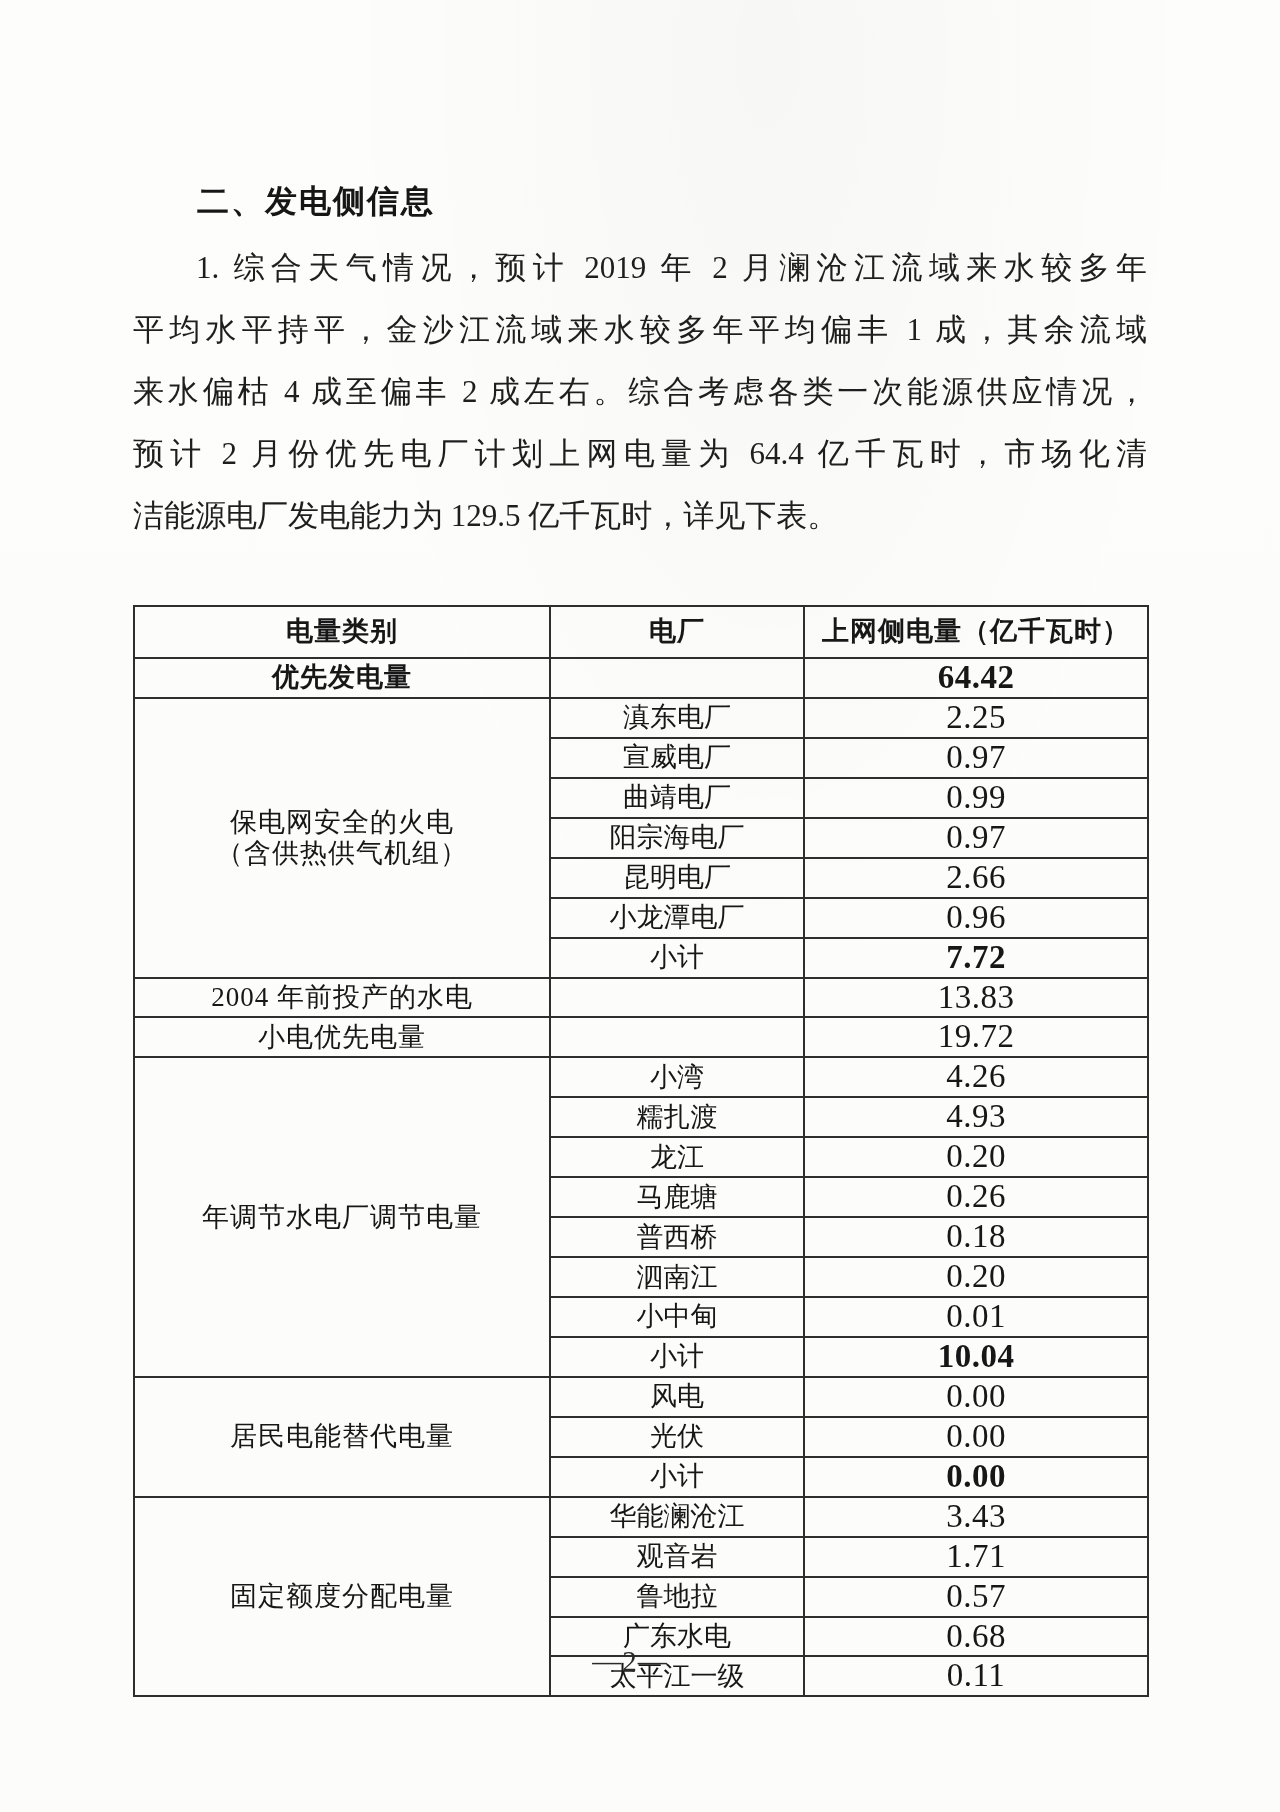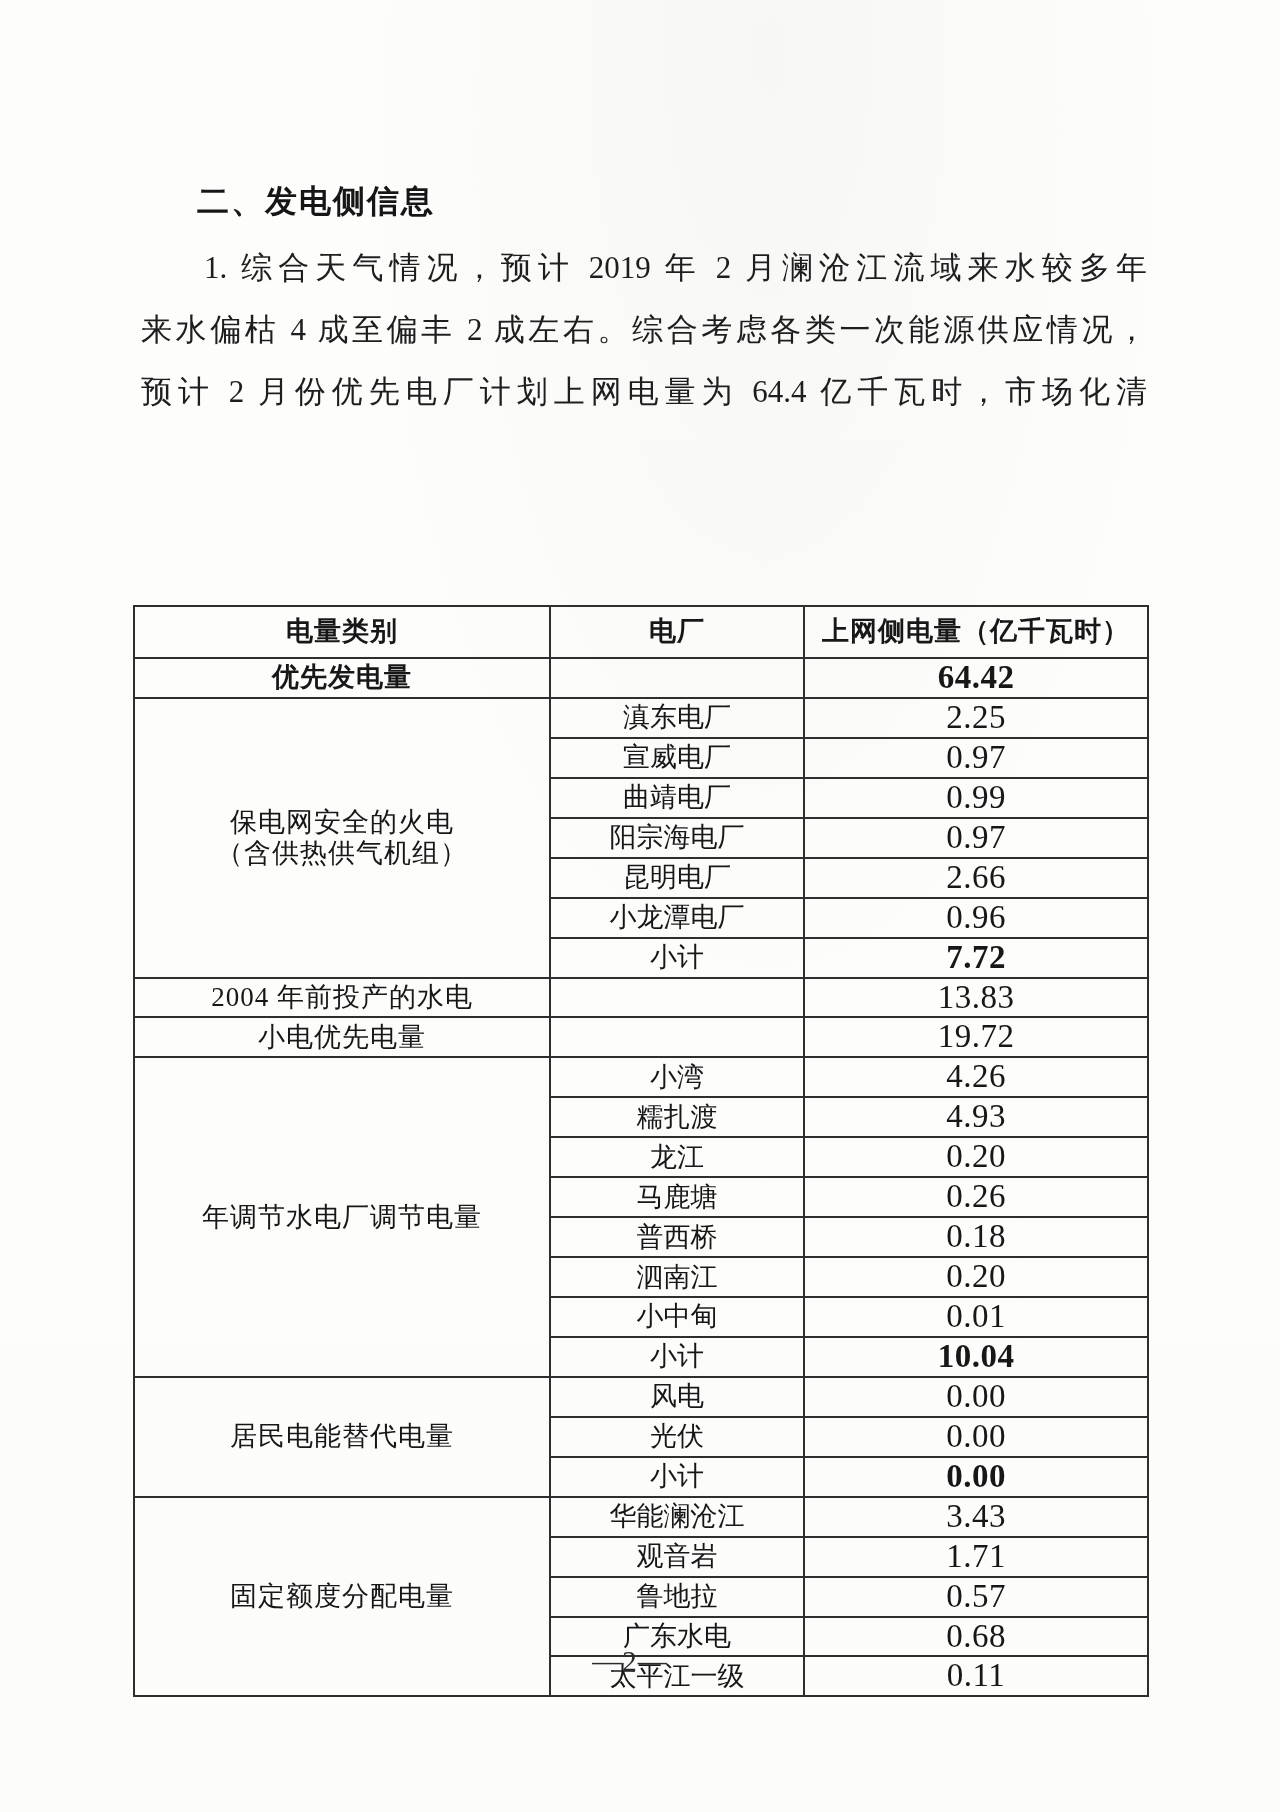--- a/index.html
+++ b/index.html
@@ -35,21 +35,20 @@
     width: 1014px;
     font-size: 31px;
     color: #1e1e1e;
   }
   .para .line {
     height: 62px;
     line-height: 62px;
     text-align: justify;
     text-align-last: justify;
     white-space: nowrap;
-    margin-left: 8px;
   }
   .para .line.first { padding-left: 63px; }
   .para .line.last { text-align-last: left; }
 
   table.power {
     position: absolute;
     left: 133px;
     top: 605px;
     width: 1014px;
     border-collapse: collapse;
@@ -95,22 +94,24 @@
 </style>
 </head>
 <body>
 
 <div class="page">
 
   <div class="heading">二、发电侧信息</div>
 
   <div class="para">
       <div class="line first">1. 综合天气情况，预计 2019 年 2 月澜沧江流域来水较多年</div>
+      <div class="line">平均水平持平，金沙江流域来水较多年平均偏丰 1 成，其余流域</div>
       <div class="line">来水偏枯 4 成至偏丰 2 成左右。综合考虑各类一次能源供应情况，</div>
       <div class="line">预计 2 月份优先电厂计划上网电量为 64.4 亿千瓦时，市场化清</div>
+      <div class="line last">洁能源电厂发电能力为 129.5 亿千瓦时，详见下表。</div>
     </div>
 
   <table class="power">
     <colgroup>
         <col class="c1">
         <col class="c2">
         <col class="c3">
       </colgroup>
     <thead>
       <tr>

